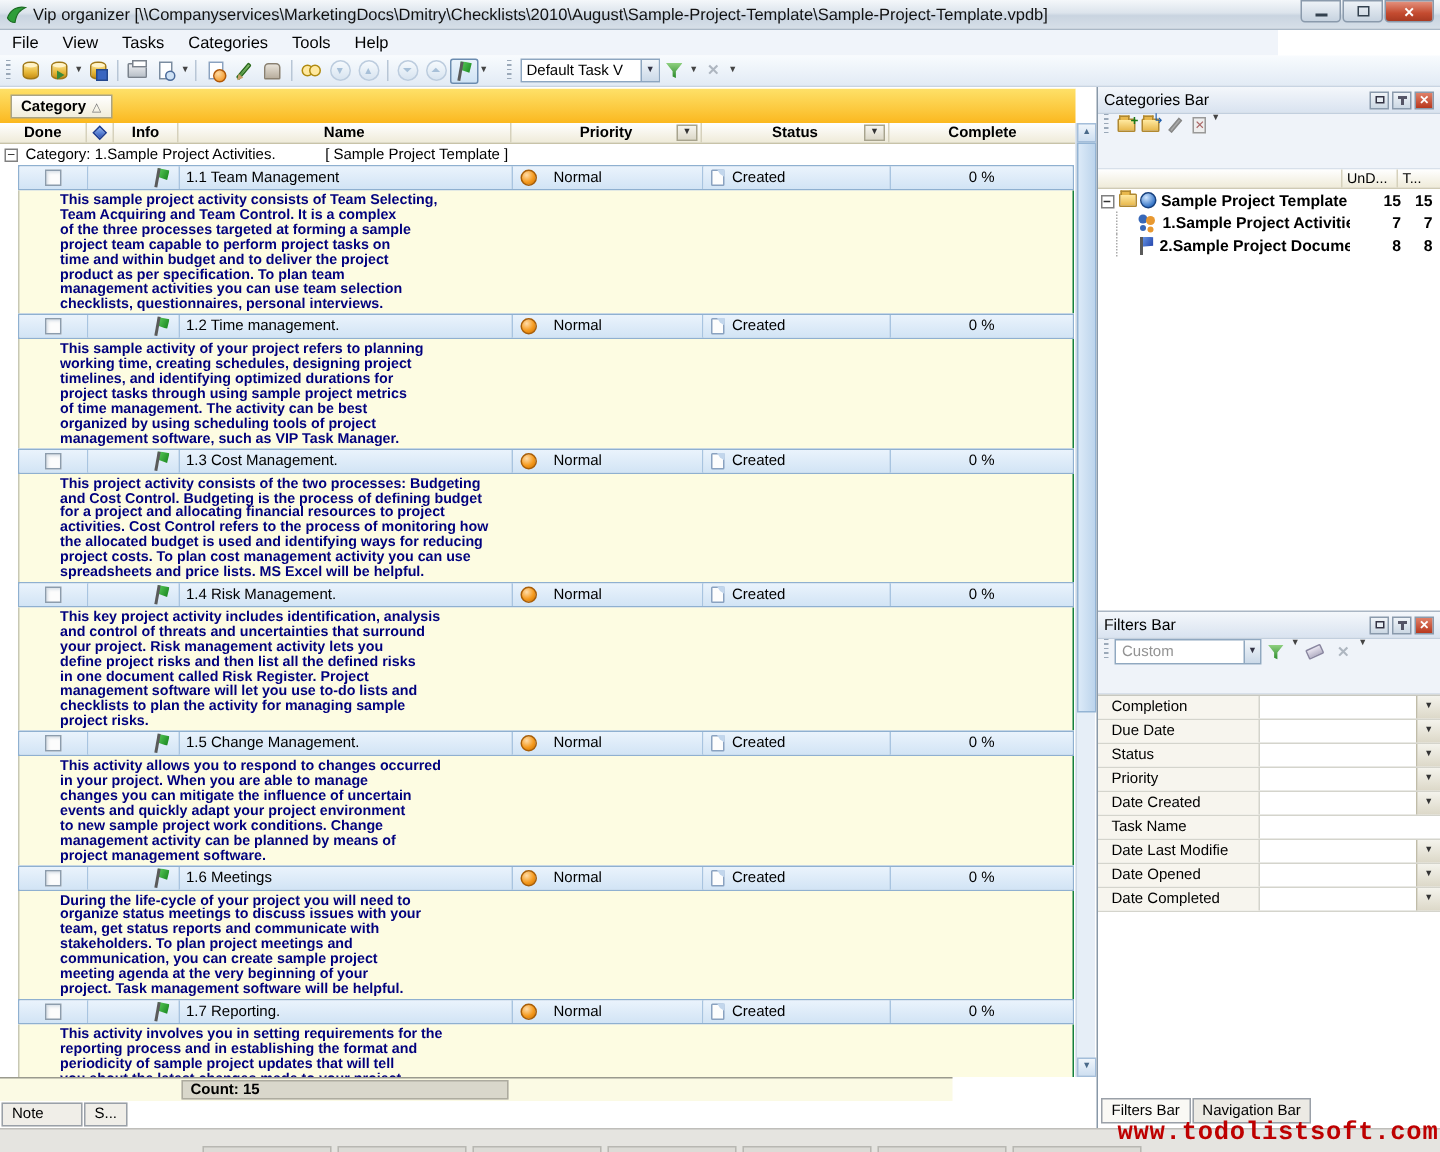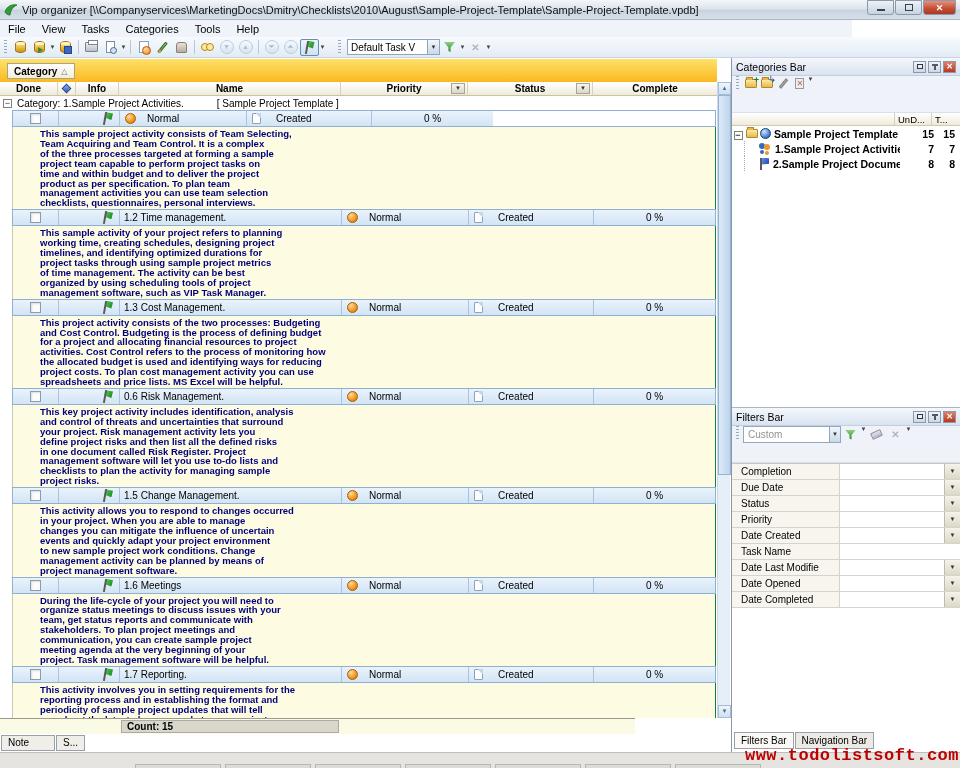--- a/index.html
+++ b/index.html
@@ -87,21 +87,21 @@
   .rows { position:absolute; left:0; top:96px; width:717px; height:622px; overflow:hidden; background:#fff; }
   .catrow { height:14px; display:flex; align-items:center; gap:5px; padding-left:3px; font-size:10px; background:#fff; }
   .expand { width:9px; height:9px; border:1px solid #808080; background:#fff; font-size:9px; line-height:7px; text-align:center; color:#333; flex:none; }
   .cat-template { margin-left:28px; }
   .trow { margin-left:12px; width:704px; height:17px; display:flex; border:1px solid #8FB0D0; background:#fff; }
   .tcell { background:linear-gradient(#EAF3FC,#D2E4F5); border-right:1px solid #A8C4E0; display:flex; align-items:center; font-size:10px; }
   .c-done { width:46px; justify-content:center; }
   .c-info { width:61px; justify-content:flex-end; padding-right:5px; }
   .c-name { width:222px; padding-left:4px; }
   .c-prio { width:127px; padding-left:5px; gap:11px; }
-  .c-status { width:125px; padding-left:5px; gap:15px; }
+  .c-status { width:125px; padding-left:5px; gap:5px; }
   .c-comp { width:121px; justify-content:center; border-right:none; }
   .cb { width:11px; height:11px; background:#FCFCFC; border:1px solid #8C9CAC; box-shadow:inset 1px 1px 2px #D6DEE6; }
   .ball { width:11px; height:11px; border-radius:50%; flex:none;
     background:radial-gradient(circle at 35% 30%,#FFDCA8,#F59A1E 55%,#C86E00); border:1px solid #A85E08; }
   .page { width:9px; height:11px; background:#FDFDFD; border:1px solid #8AA2C0; border-radius:1px; position:relative; flex:none; }
   .page::before { content:""; position:absolute; right:-1px; top:-1px; width:0; height:0; border:2px solid transparent; border-top:3px solid #C2D6EC; border-right:3px solid #C2D6EC; }
   .desc { margin-left:12px; width:704px; background:#FDFCE2; border-left:1px solid #C8C8B4; border-right:1px solid #15803d;
     padding:2px 8px 1px 27px; font-size:9.5px; line-height:9.9px; font-weight:bold; color:#00007E; white-space:pre-line; }
 
   
@@ -305,20 +305,21 @@
       <span class="cat-template">[ Sample Project Template ]</span>
     </div>
 
     <div class="trow">
       <div class="tcell c-done">
           <span class="cb"></span>
         </div>
       <div class="tcell c-info">
           <span class="flag-icon"></span>
         </div>
+      <div class="tcell c-name">1.1 Team Management</div>
       <div class="tcell c-prio">
           <span class="ball"></span>
           <span>Normal</span>
         </div>
       <div class="tcell c-status">
           <span class="page"></span>
           <span>Created</span>
         </div>
       <div class="tcell c-comp">0 %</div>
     </div>
@@ -383,21 +384,21 @@
 project costs. To plan cost management activity you can use
 spreadsheets and price lists. MS Excel will be helpful.</div>
 
     <div class="trow">
       <div class="tcell c-done">
           <span class="cb"></span>
         </div>
       <div class="tcell c-info">
           <span class="flag-icon"></span>
         </div>
-      <div class="tcell c-name">0.6 Risk Management.</div>
+      <div class="tcell c-name">1.4 Risk Management.</div>
       <div class="tcell c-prio">
           <span class="ball"></span>
           <span>Normal</span>
         </div>
       <div class="tcell c-status">
           <span class="page"></span>
           <span>Created</span>
         </div>
       <div class="tcell c-comp">0 %</div>
     </div>

